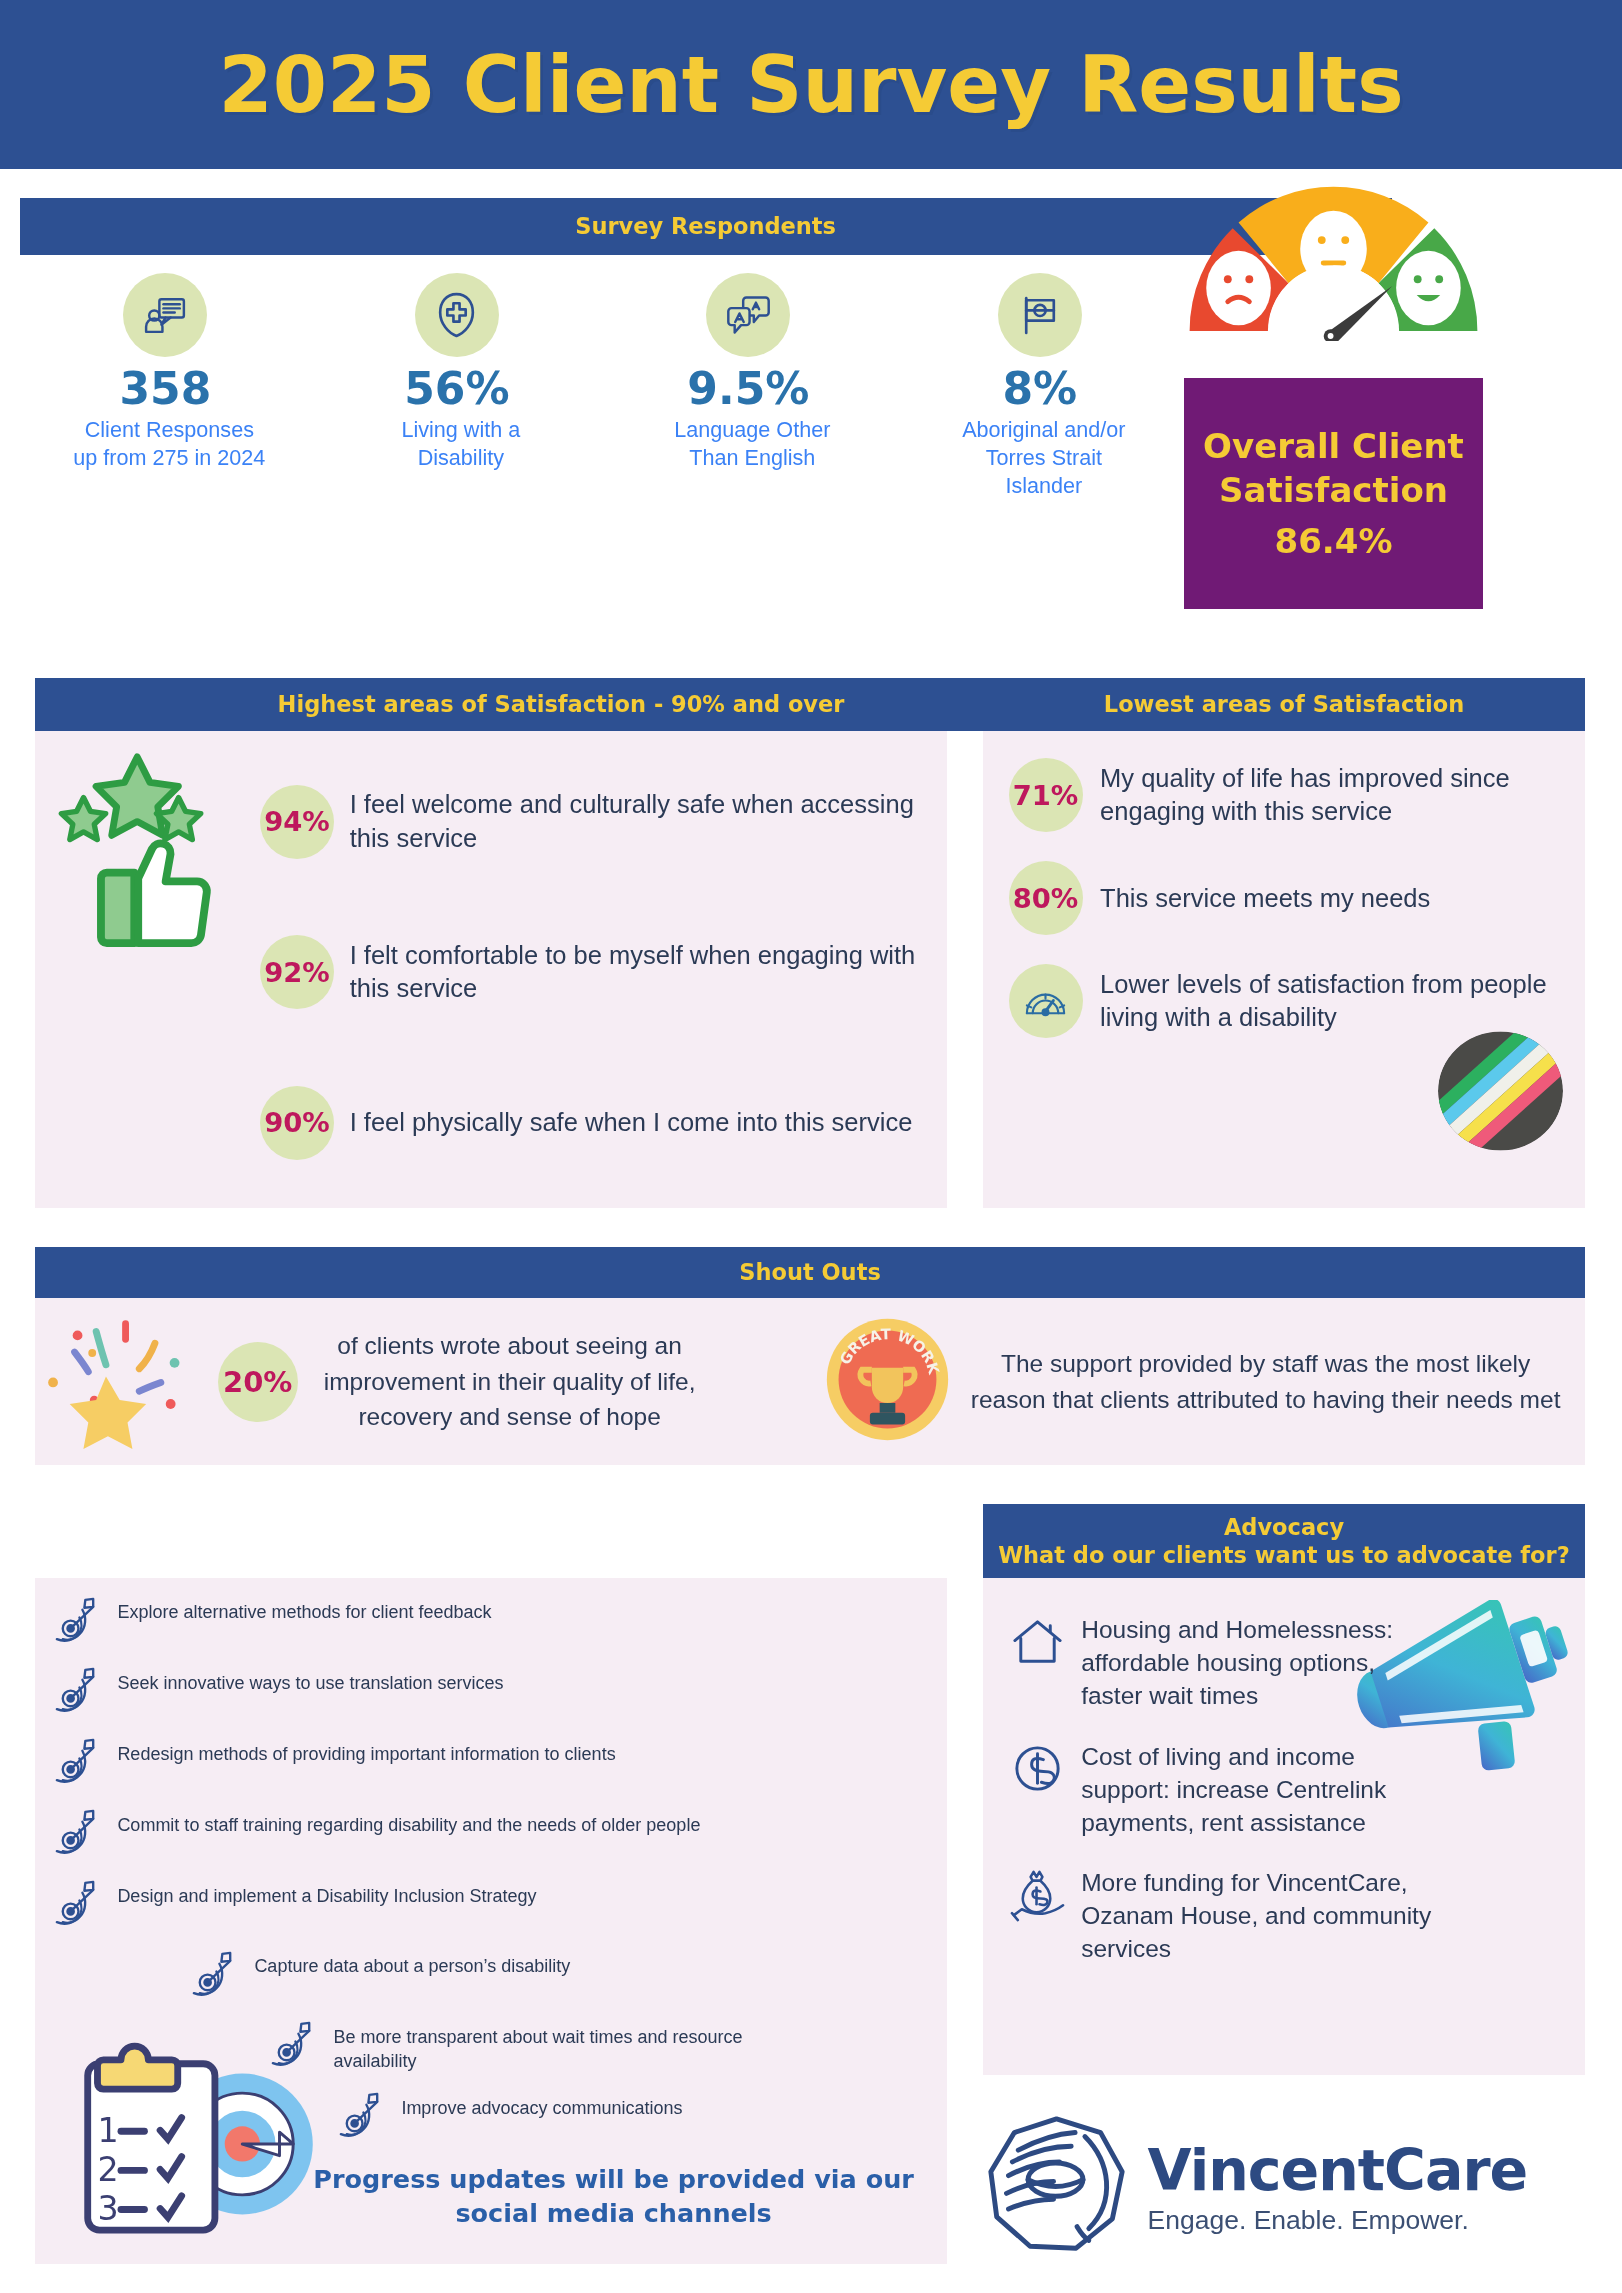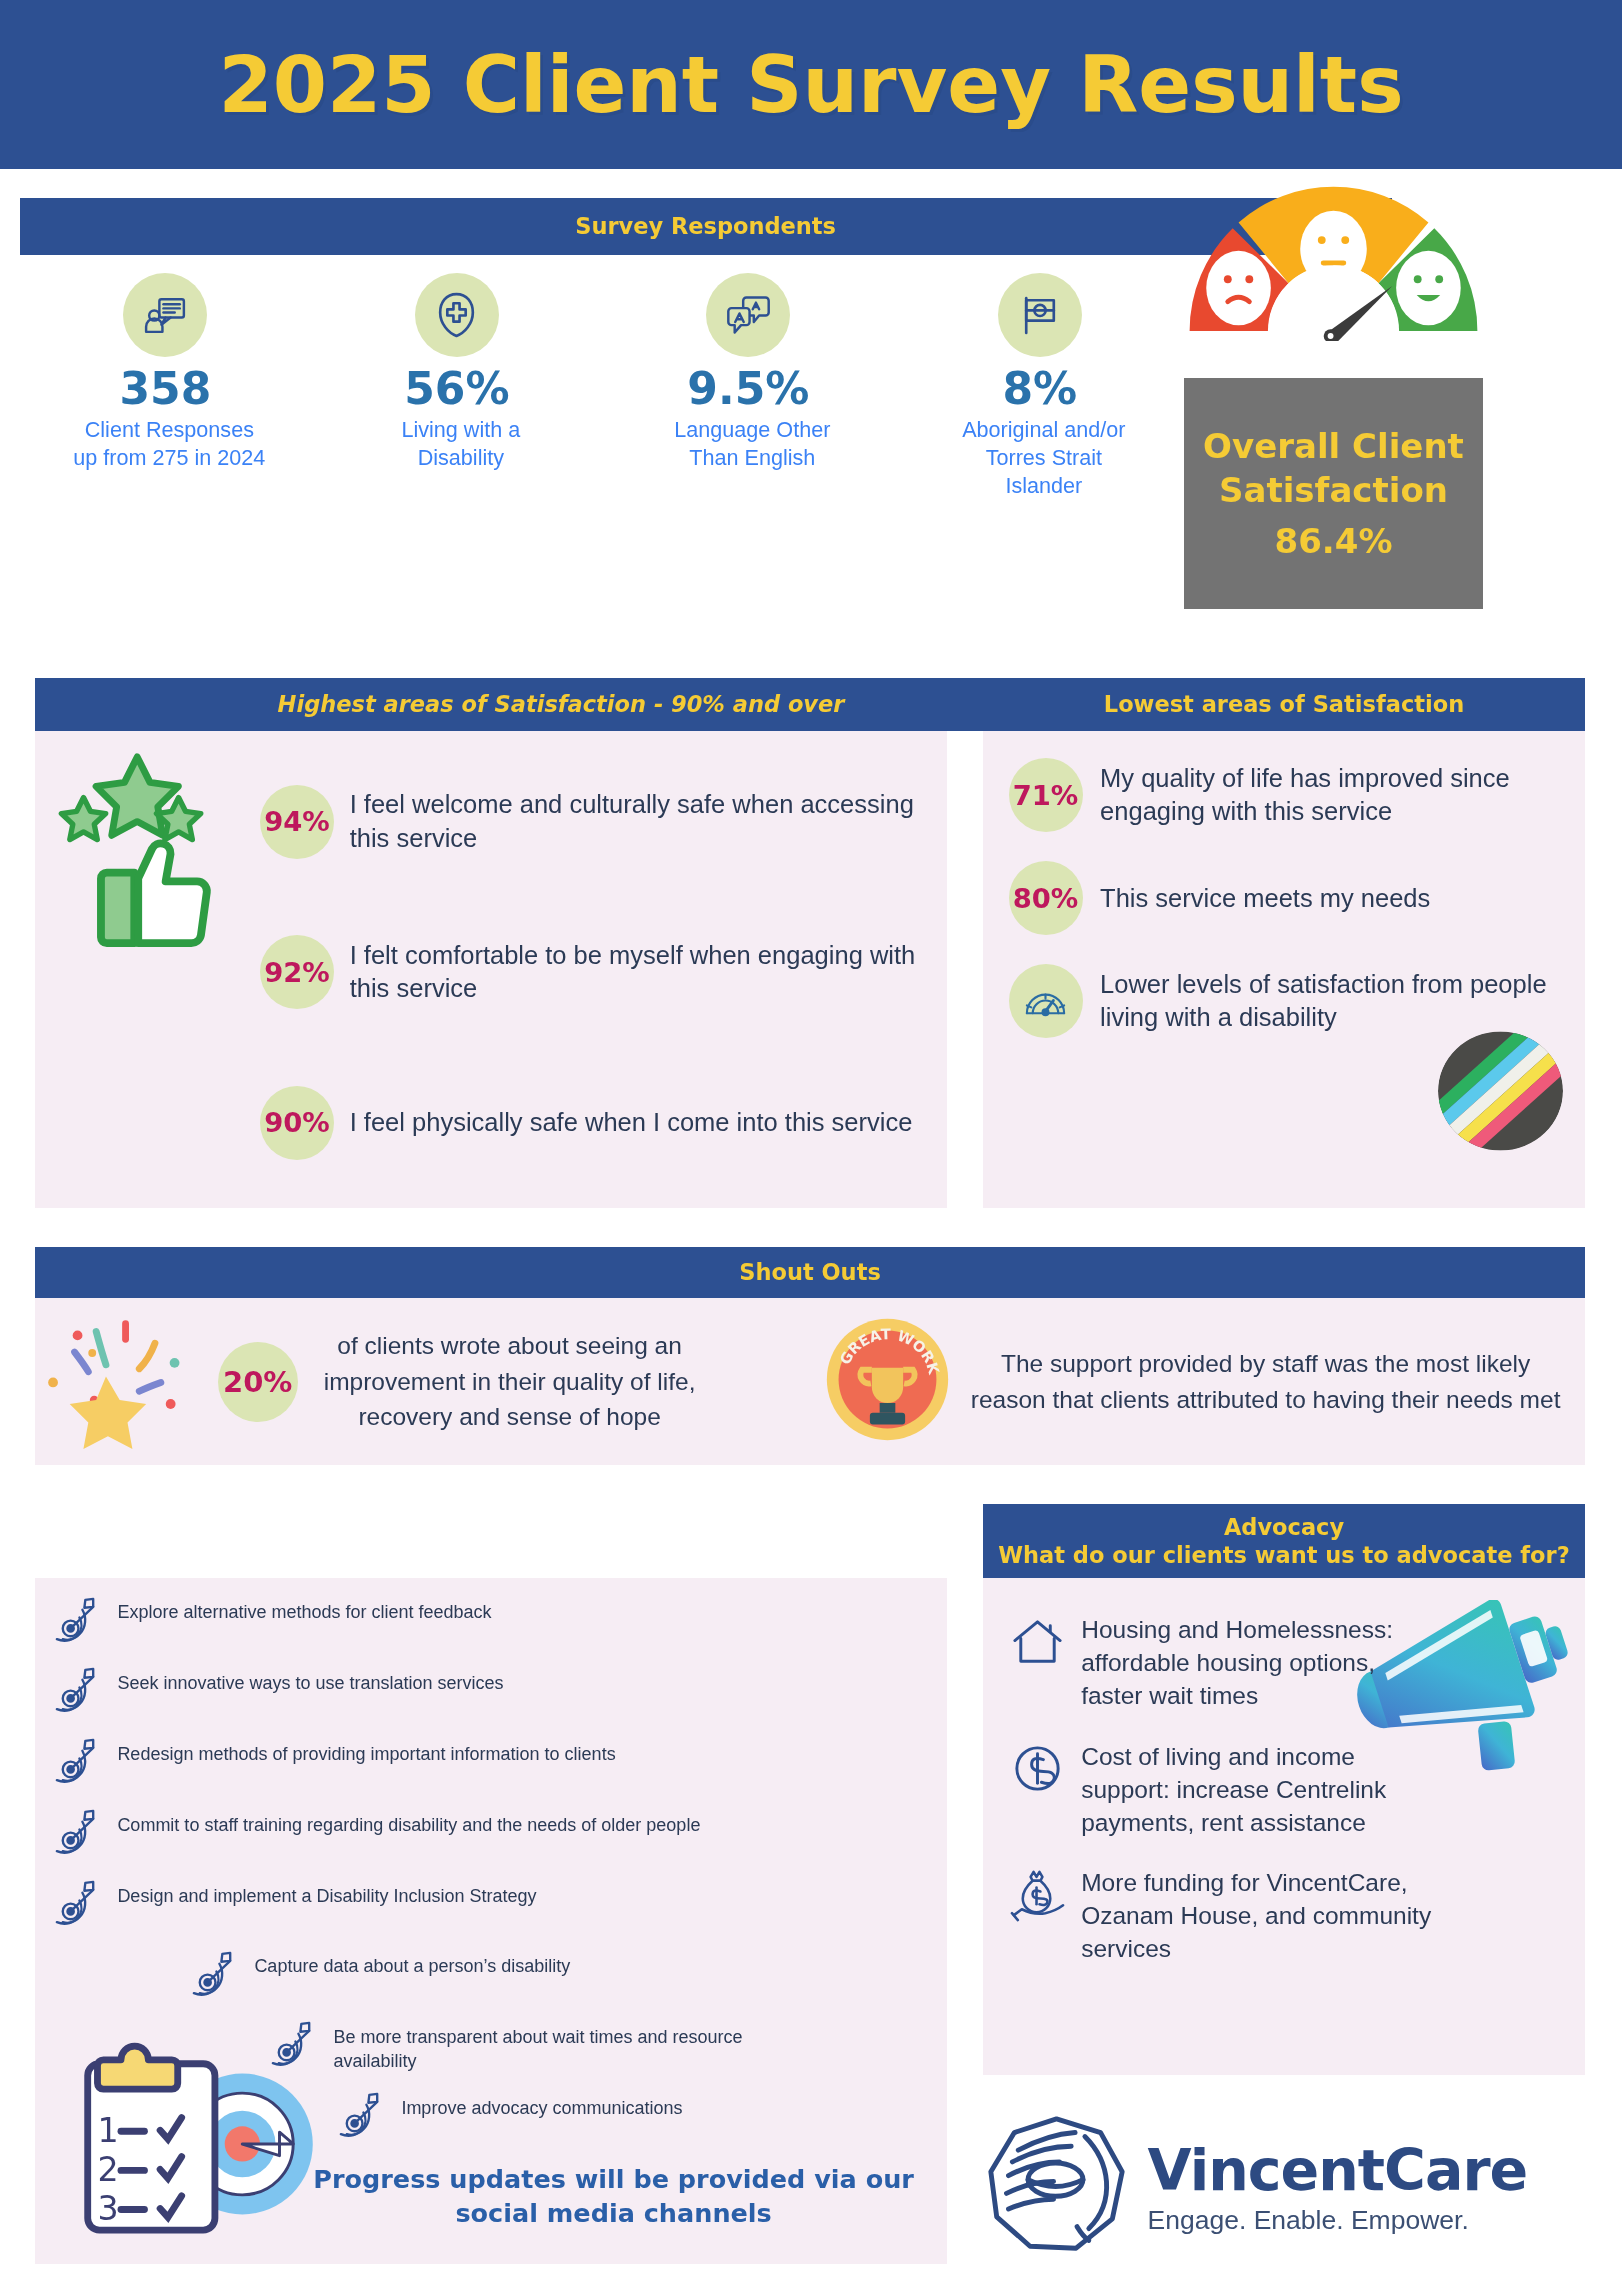--- a/index.html
+++ b/index.html
@@ -101,34 +101,34 @@
   
   .gauge-wrap {
     position: absolute;
     left: 1172px; top: 145px;
     width: 323px; height: 196px;
   }
   .sat-card {
     position: absolute;
     left: 1184px; top: 378px;
     width: 299px; height: 231px;
-    background: #737373;
+    background: #701a75;
     display: flex; flex-direction: column;
     align-items: center; justify-content: center;
     text-align: center;
     color: #f5cb35;
     font-weight: bold;
     font-family: "DejaVu Sans", sans-serif;
     padding: 0 9.8px;
   }
   .sat-card .t { font-size: 34px; line-height: 1.3; }
   .sat-card .v { font-size: 34px; line-height: 1.3; margin-top: 5.9px; }
 
   
-  .highest-bar { position: absolute; left: 35px; top: 678px; width: 1052px; height: 53px; font-style: italic; }
+  .highest-bar { position: absolute; left: 35px; top: 678px; width: 1052px; height: 53px; }
   .highest-body {
     position: absolute; left: 35px; top: 731px;
     width: 912px; height: 477px;
     background: #f6edf4;
     display: flex;
   }
   .thumbs-col {
     width: 225px;
     padding-top: 13.7px;
     display: flex; align-items: flex-start; justify-content: center;

